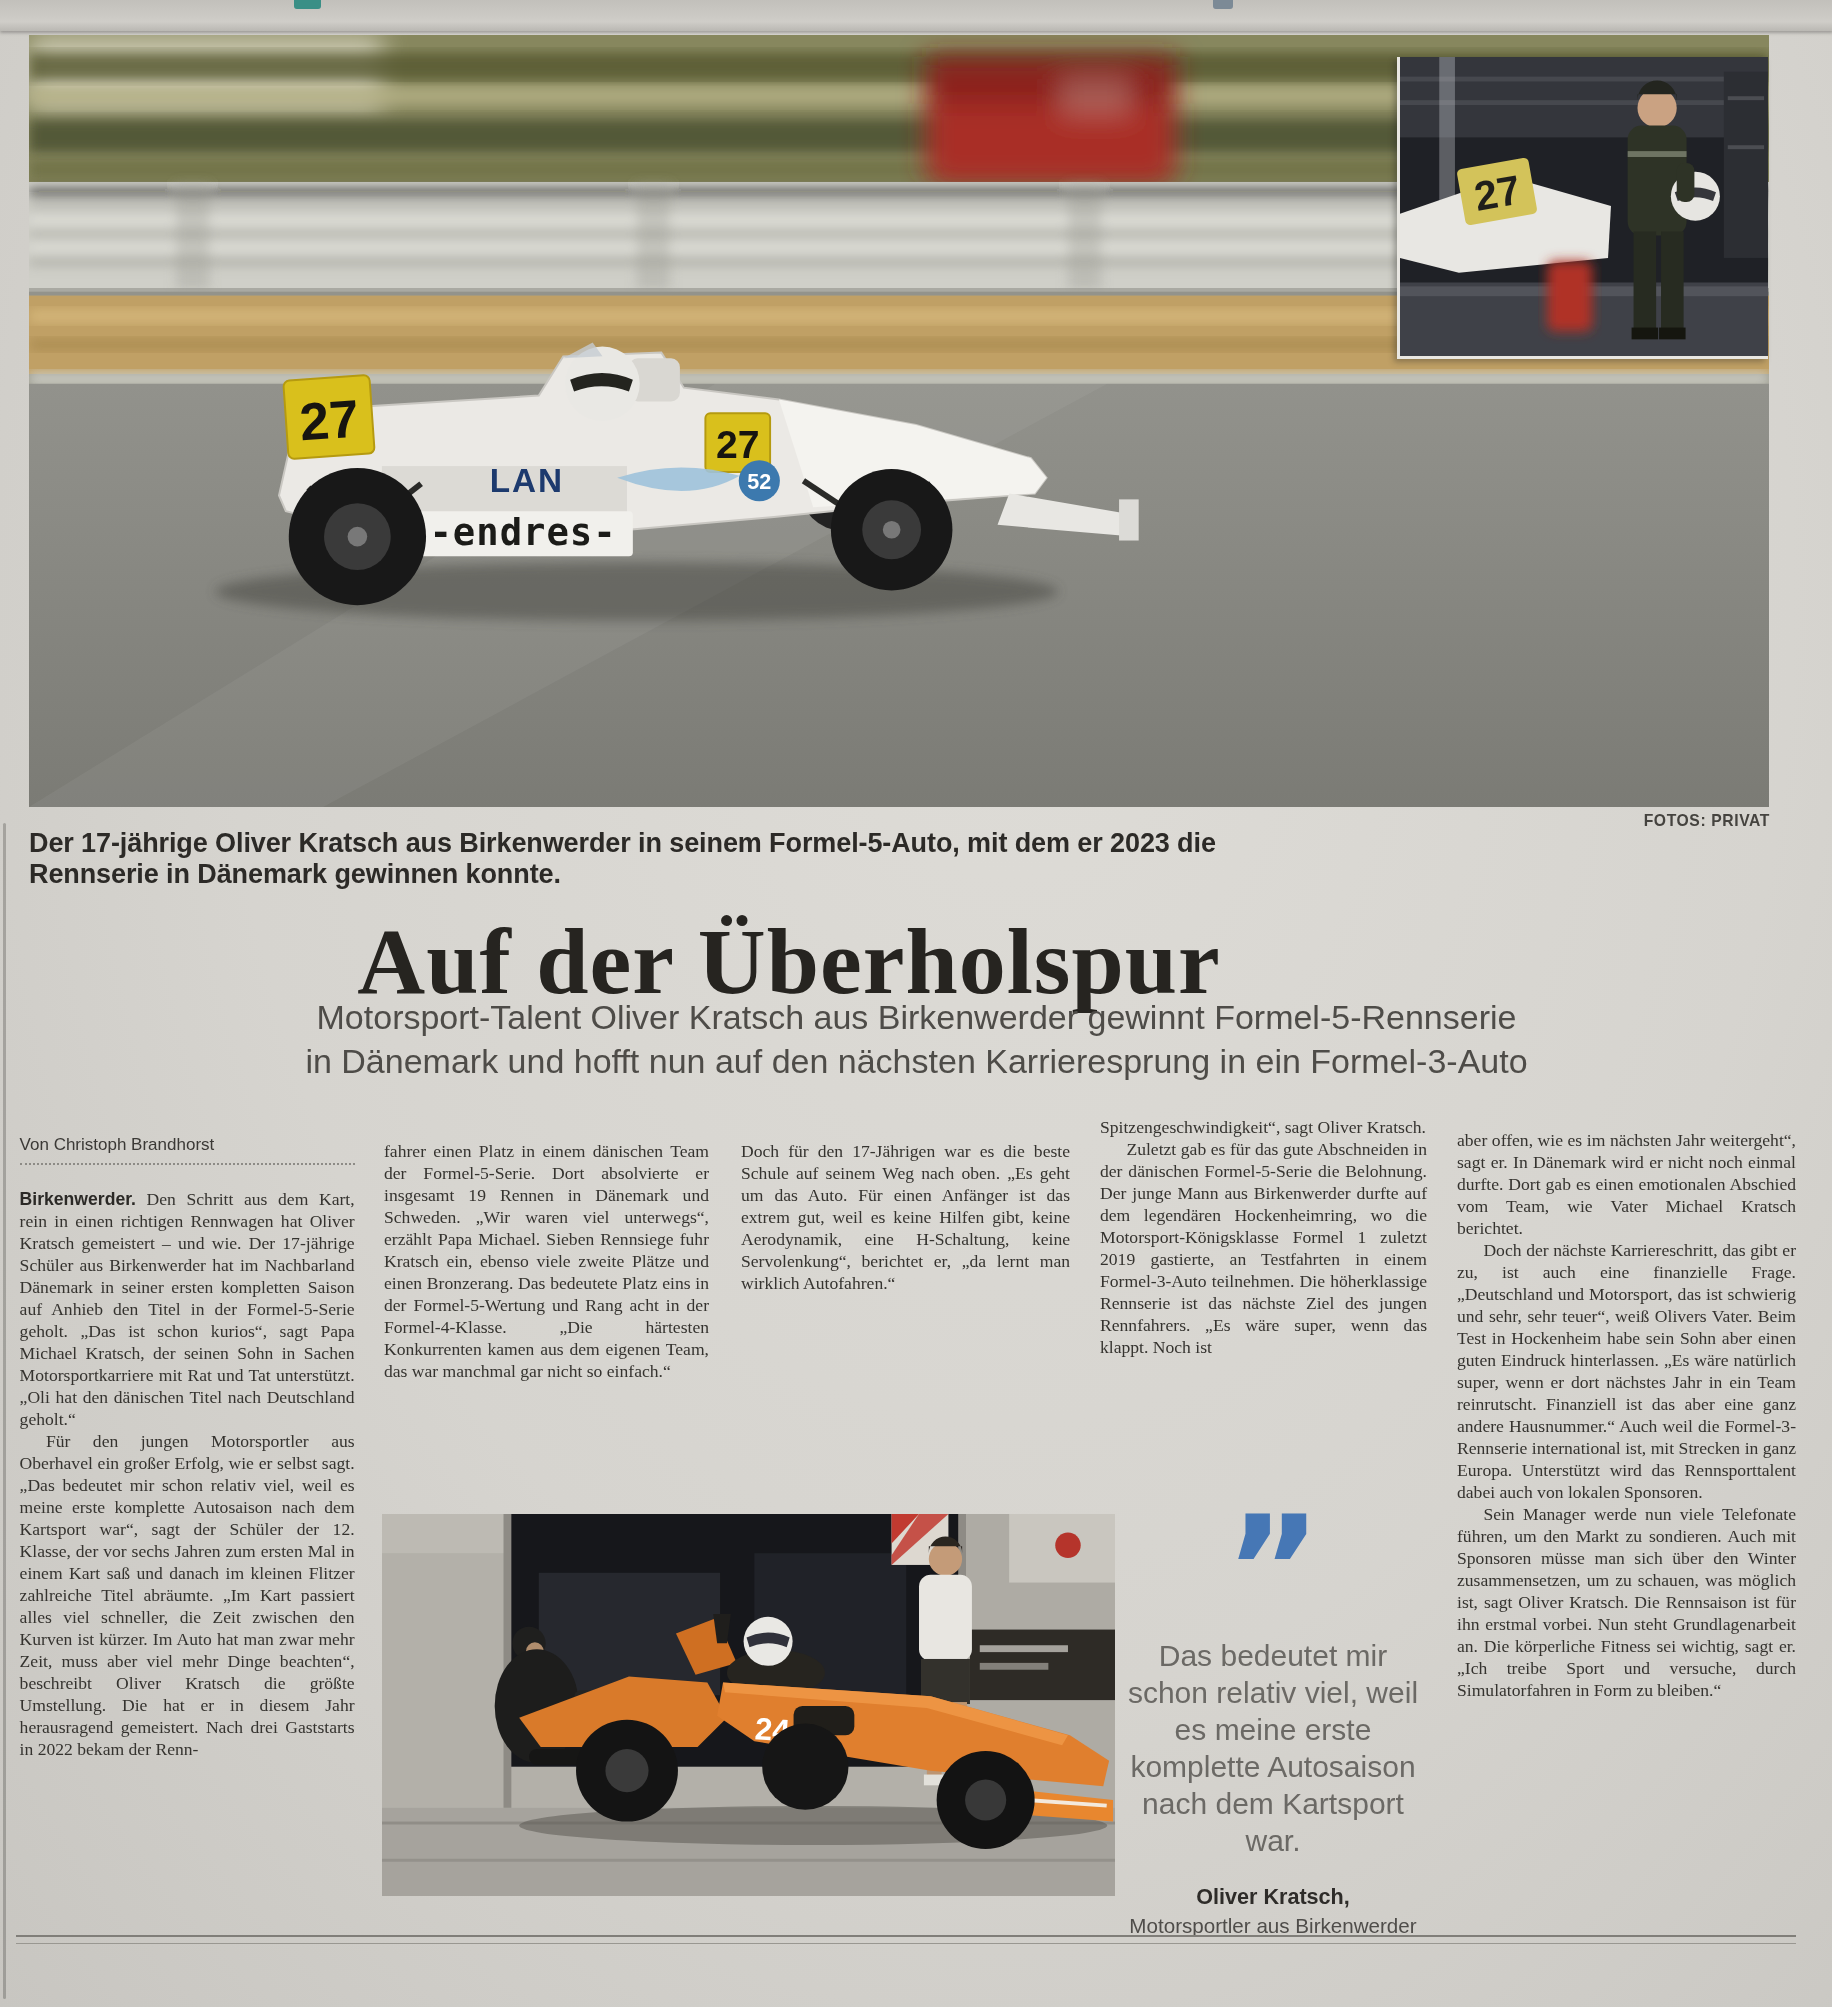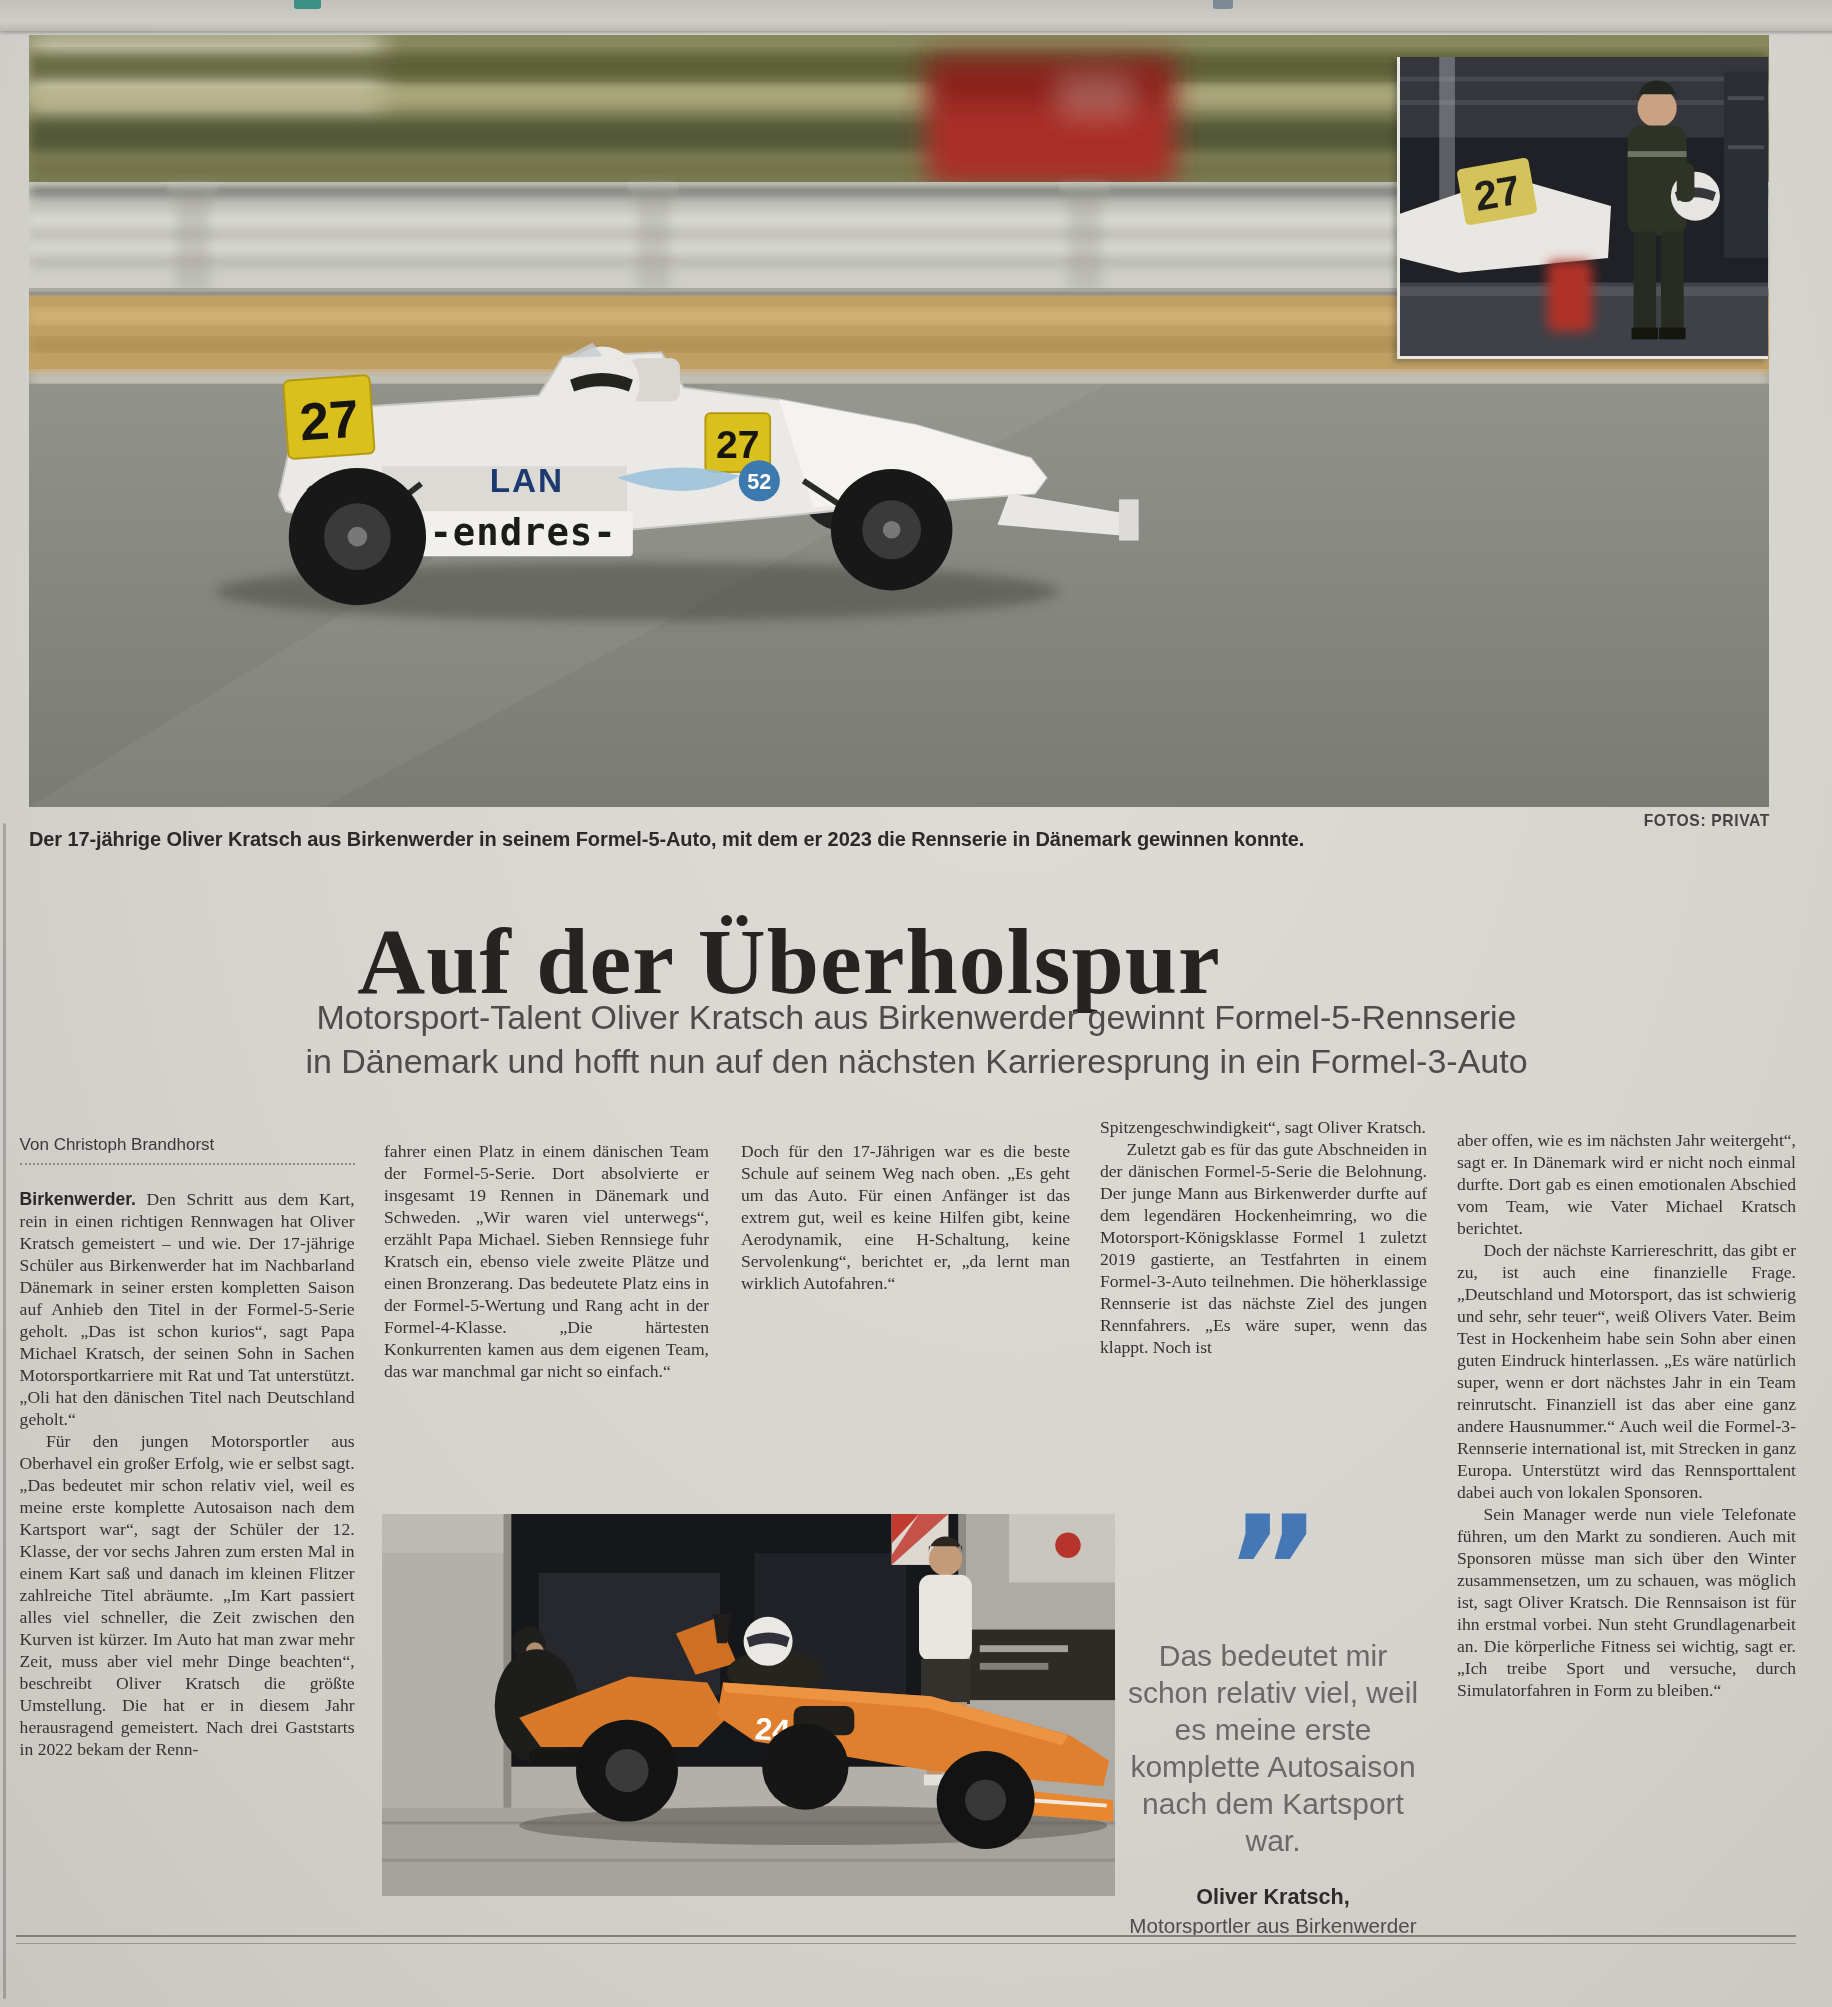--- a/index.html
+++ b/index.html
@@ -13,21 +13,21 @@
   .edge-frag{position:absolute;top:0;height:8.8px;border-radius:0 0 2.9px 2.9px;}
   .left-edge{position:absolute;left:2.9px;top:823px;width:2.9px;height:1176px;background:rgba(52,50,46,.28);border-radius:2px;}
 
   
   .photo-main{position:absolute;left:29px;top:35px;width:1740px;height:772px;overflow:hidden;background:#9a9a8e;}
   .photo-inset{position:absolute;left:1397px;top:57px;width:368px;height:299px;border-left:3.9px solid #e9e7e2;border-bottom:3.9px solid #e9e7e2;box-shadow:-2.9px 2.9px 5.9px rgba(40,40,38,.35);overflow:hidden;background:#1f2126;}
   .photo-pit{position:absolute;left:382px;top:1514px;width:733px;height:382px;overflow:hidden;background:#b3b0a9;}
   .photo-main svg,.photo-inset svg,.photo-pit svg{display:block;width:100%;height:100%;}
 
   .credit{position:absolute;left:1402px;top:812px;width:368px;text-align:right;font-size:15.7px;letter-spacing:0.6px;color:#45433f;font-weight:600;}
-  .caption-main{position:absolute;left:29px;top:828px;width:1323px;font-size:20px;font-weight:600;color:#2c2a27;letter-spacing:-0.1px;}
+  .caption-main{position:absolute;left:29px;top:828px;width:1323px;font-size:27px;font-weight:600;color:#2c2a27;letter-spacing:-0.1px;}
   .caption-pit{position:absolute;left:382px;top:1907px;width:733px;font-size:19.6px;font-weight:600;color:#2c2a27;letter-spacing:-0.1px;}
 
   .headline{position:absolute;left:15px;top:868px;width:1548px;text-align:center;
     font-family:"Liberation Serif", serif;font-weight:600;font-size:94px;line-height:1.05;color:#262420;letter-spacing:1px;margin-top:44px;}
   .subheadline{position:absolute;left:0;top:996px;width:1833px;text-align:center;color:#4e4c48;font-size:34px;line-height:1.28;font-weight:400;}
 
   .byline{position:absolute;left:19.6px;top:1135px;width:335px;font-size:17px;color:#3b3936;padding-bottom:7.8px;border-bottom:2px dotted #8d8b86;}
 
   .col{position:absolute;font-family:"Liberation Serif", serif;font-size:17.6px;line-height:22px;color:#35332f;text-align:justify;hyphens:auto;}
   .col p{margin:0;}

